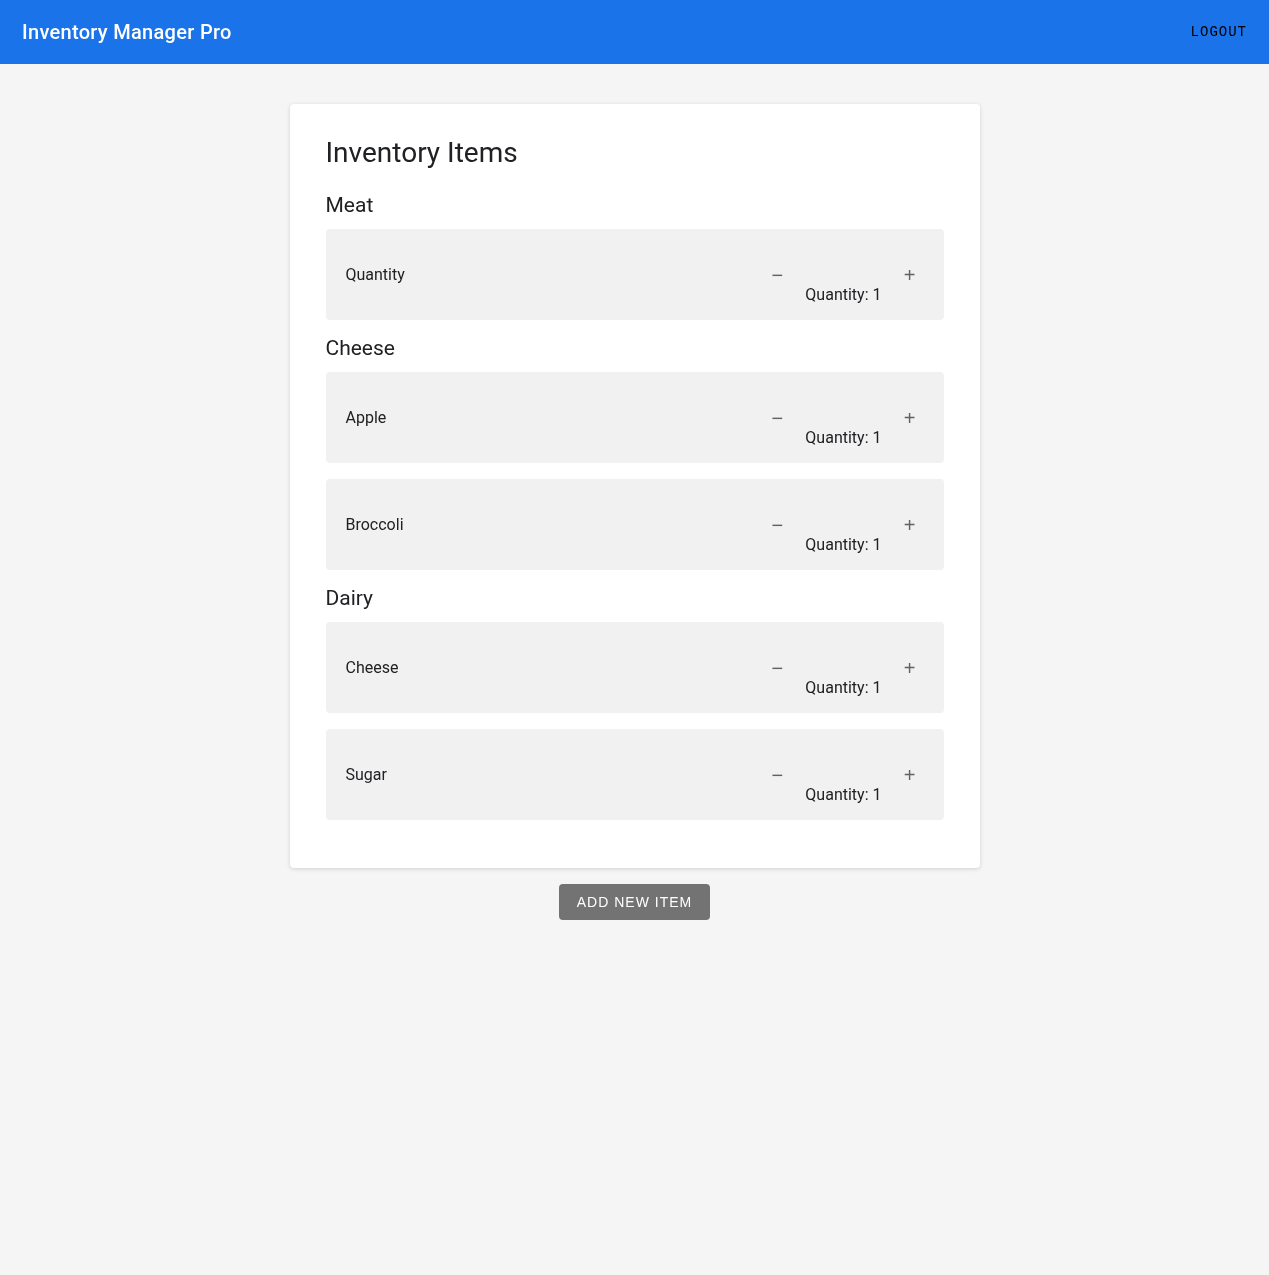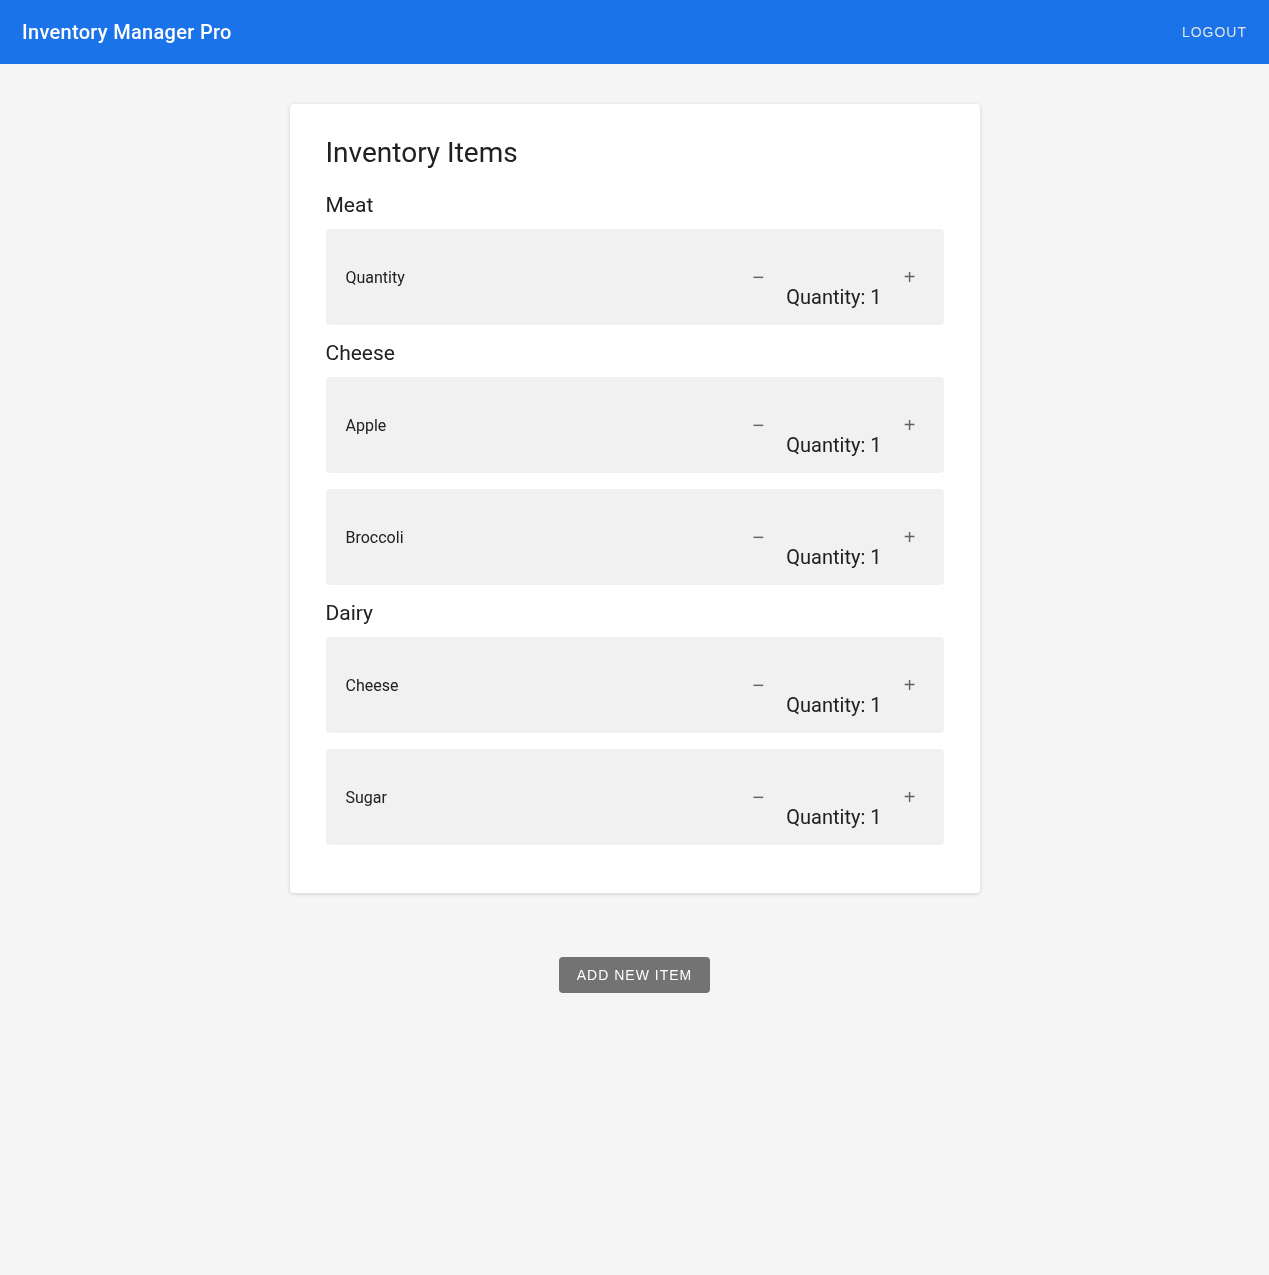--- a/index.html
+++ b/index.html
@@ -27,36 +27,36 @@
     }
 
     .header-title {
       color: #ffffff;
       font-size: 20px;
       font-weight: 500;
       letter-spacing: 0.3px;
     }
 
     .logout-btn {
-      color: #e5e5e5;
+      color: #000000;
       font-size: 14px;
       font-weight: 500;
       letter-spacing: 1px;
       background: none;
       border: none;
       cursor: pointer;
+      font-family: Liberation Mono, monospace;
     }
 
     
     .main-content {
       display: flex;
       flex-direction: column;
       align-items: center;
       padding: 40px 20px 40px;
-      gap: 48px;
     }
 
     .card {
       background: #ffffff;
       border-radius: 4px;
       box-shadow: 0 1px 4px rgba(0,0,0,0.15);
       padding: 32px 36px;
       width: 690px;
     }
 
@@ -110,21 +110,21 @@
       width: 28px;
       height: 28px;
       display: flex;
       align-items: center;
       justify-content: center;
       padding: 0;
       line-height: 1;
     }
 
     .quantity-text {
-      font-size: 20px;
+      font-size: 16px;
       color: #202124;
       white-space: nowrap;
       margin-top: 40px;
     }
 
     
     .add-btn {
       background-color: #737373;
       color: #ffffff;
       border: none;

